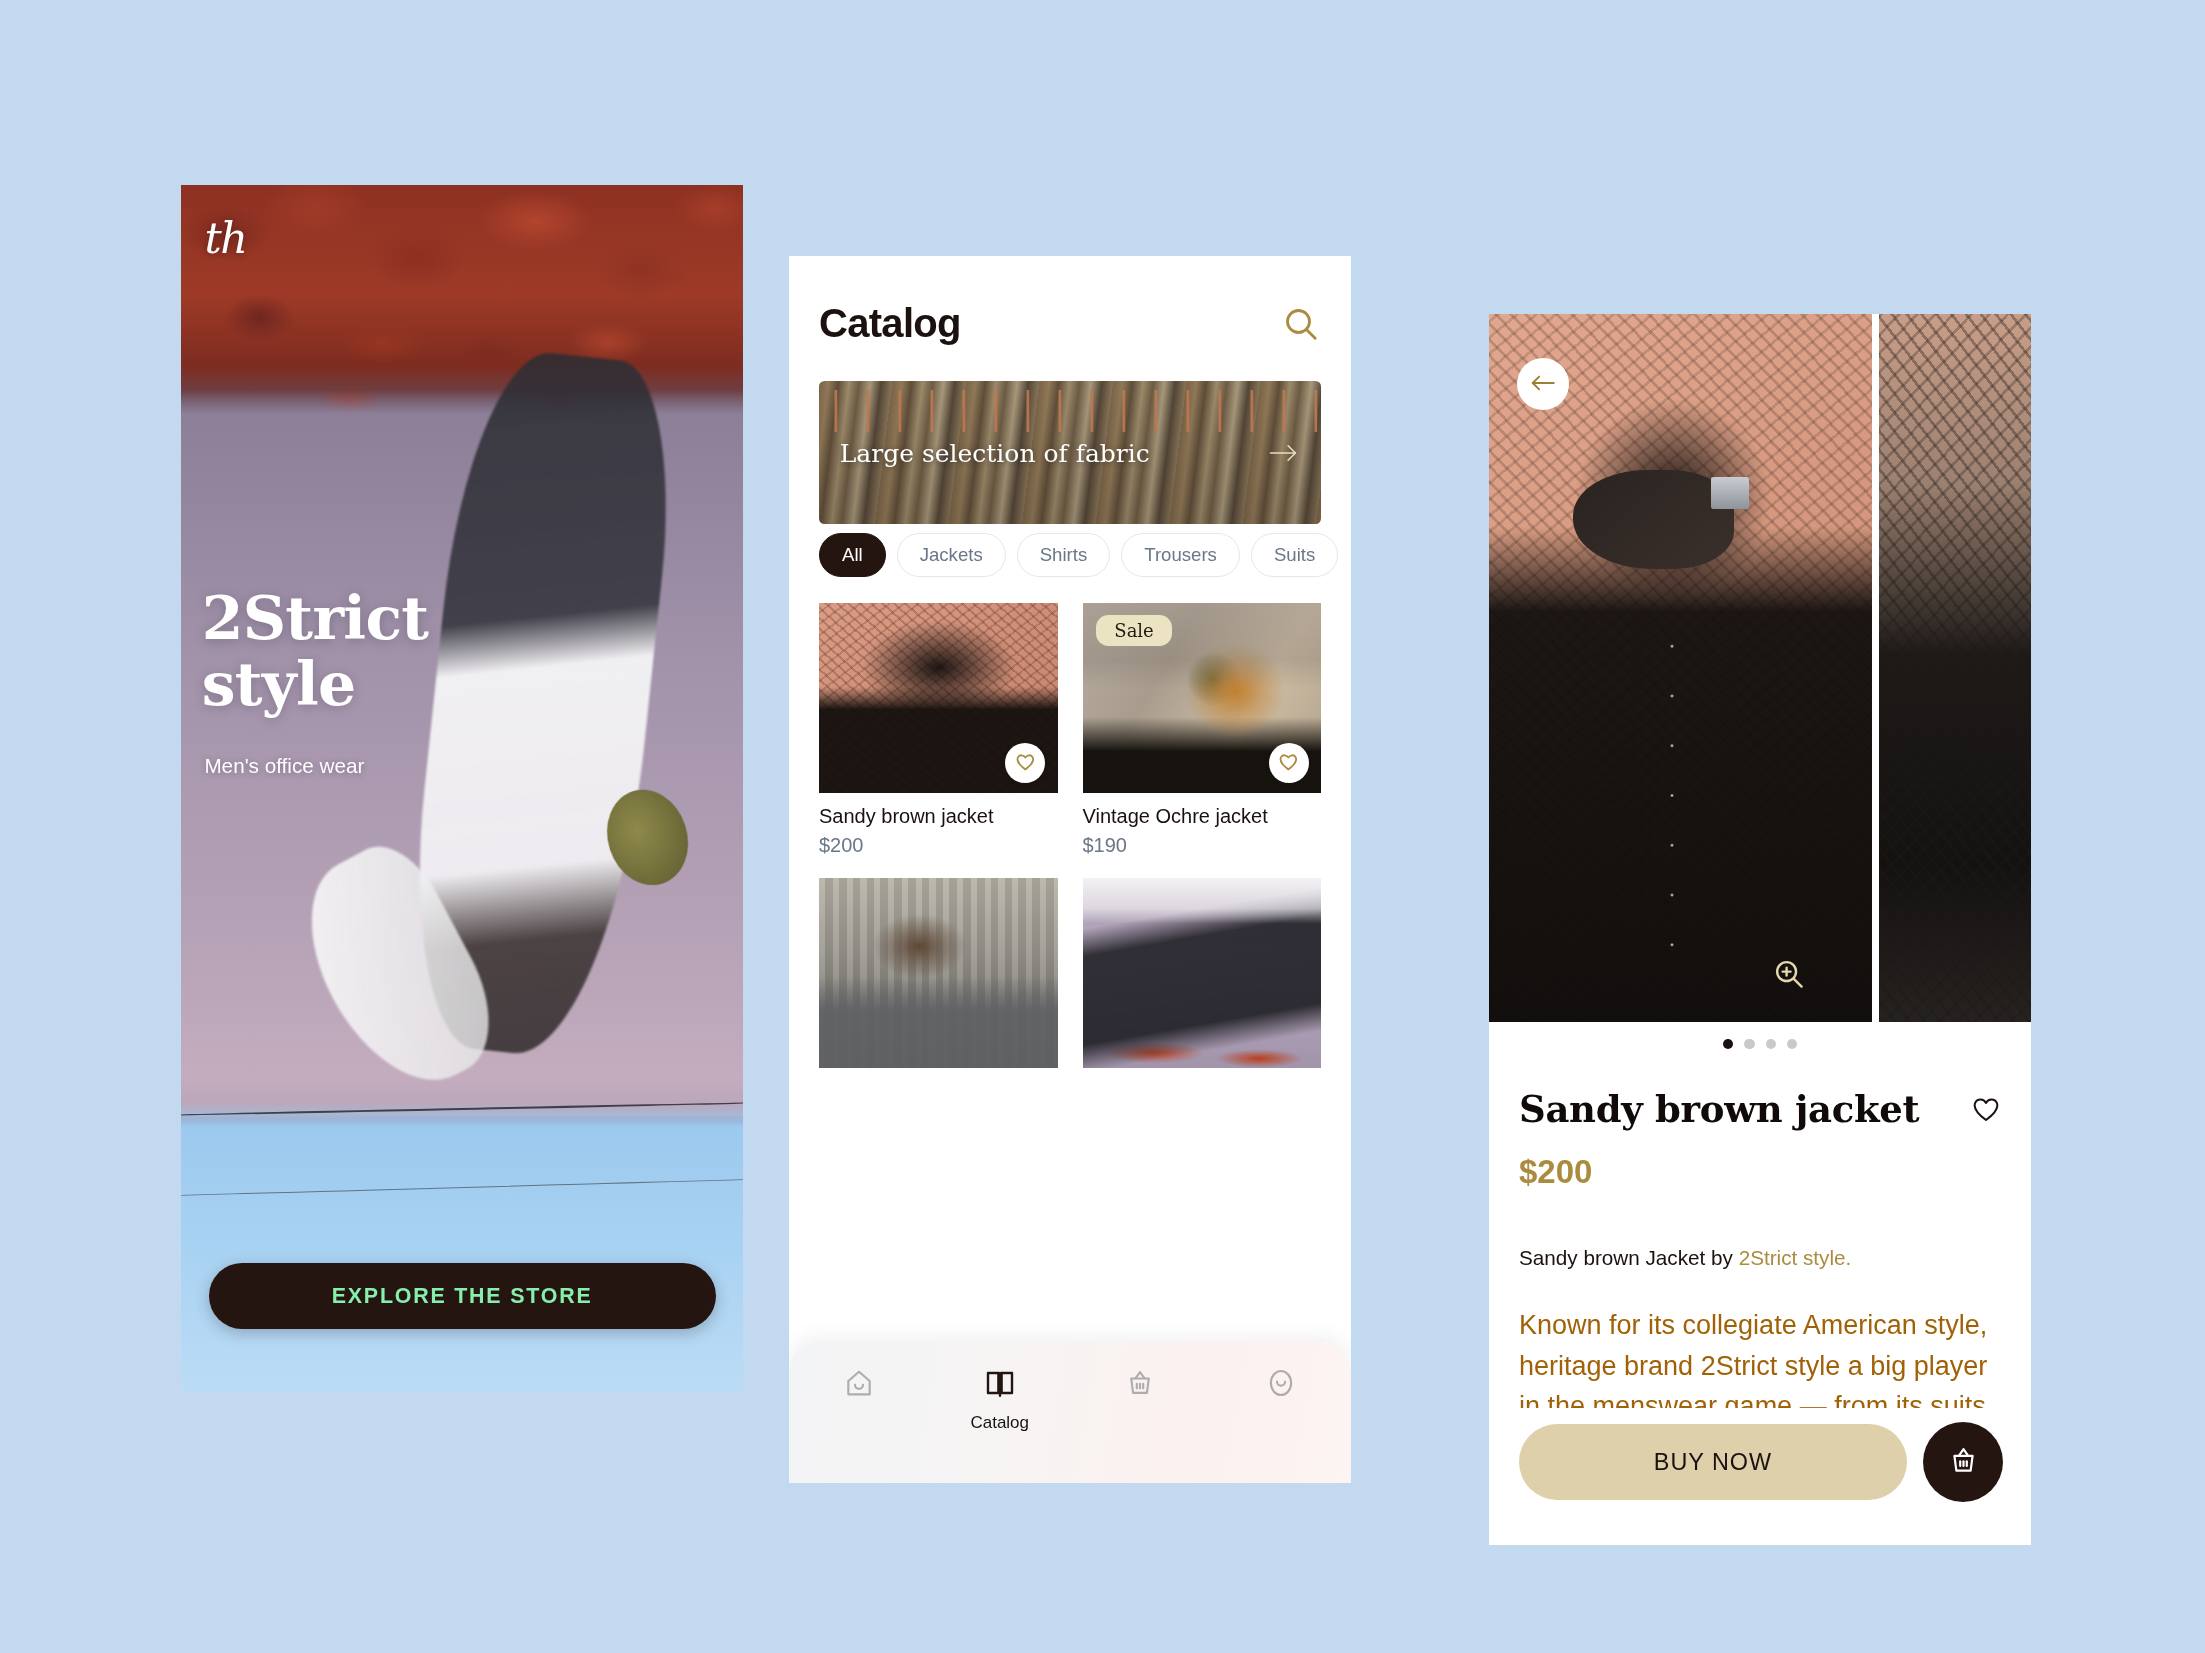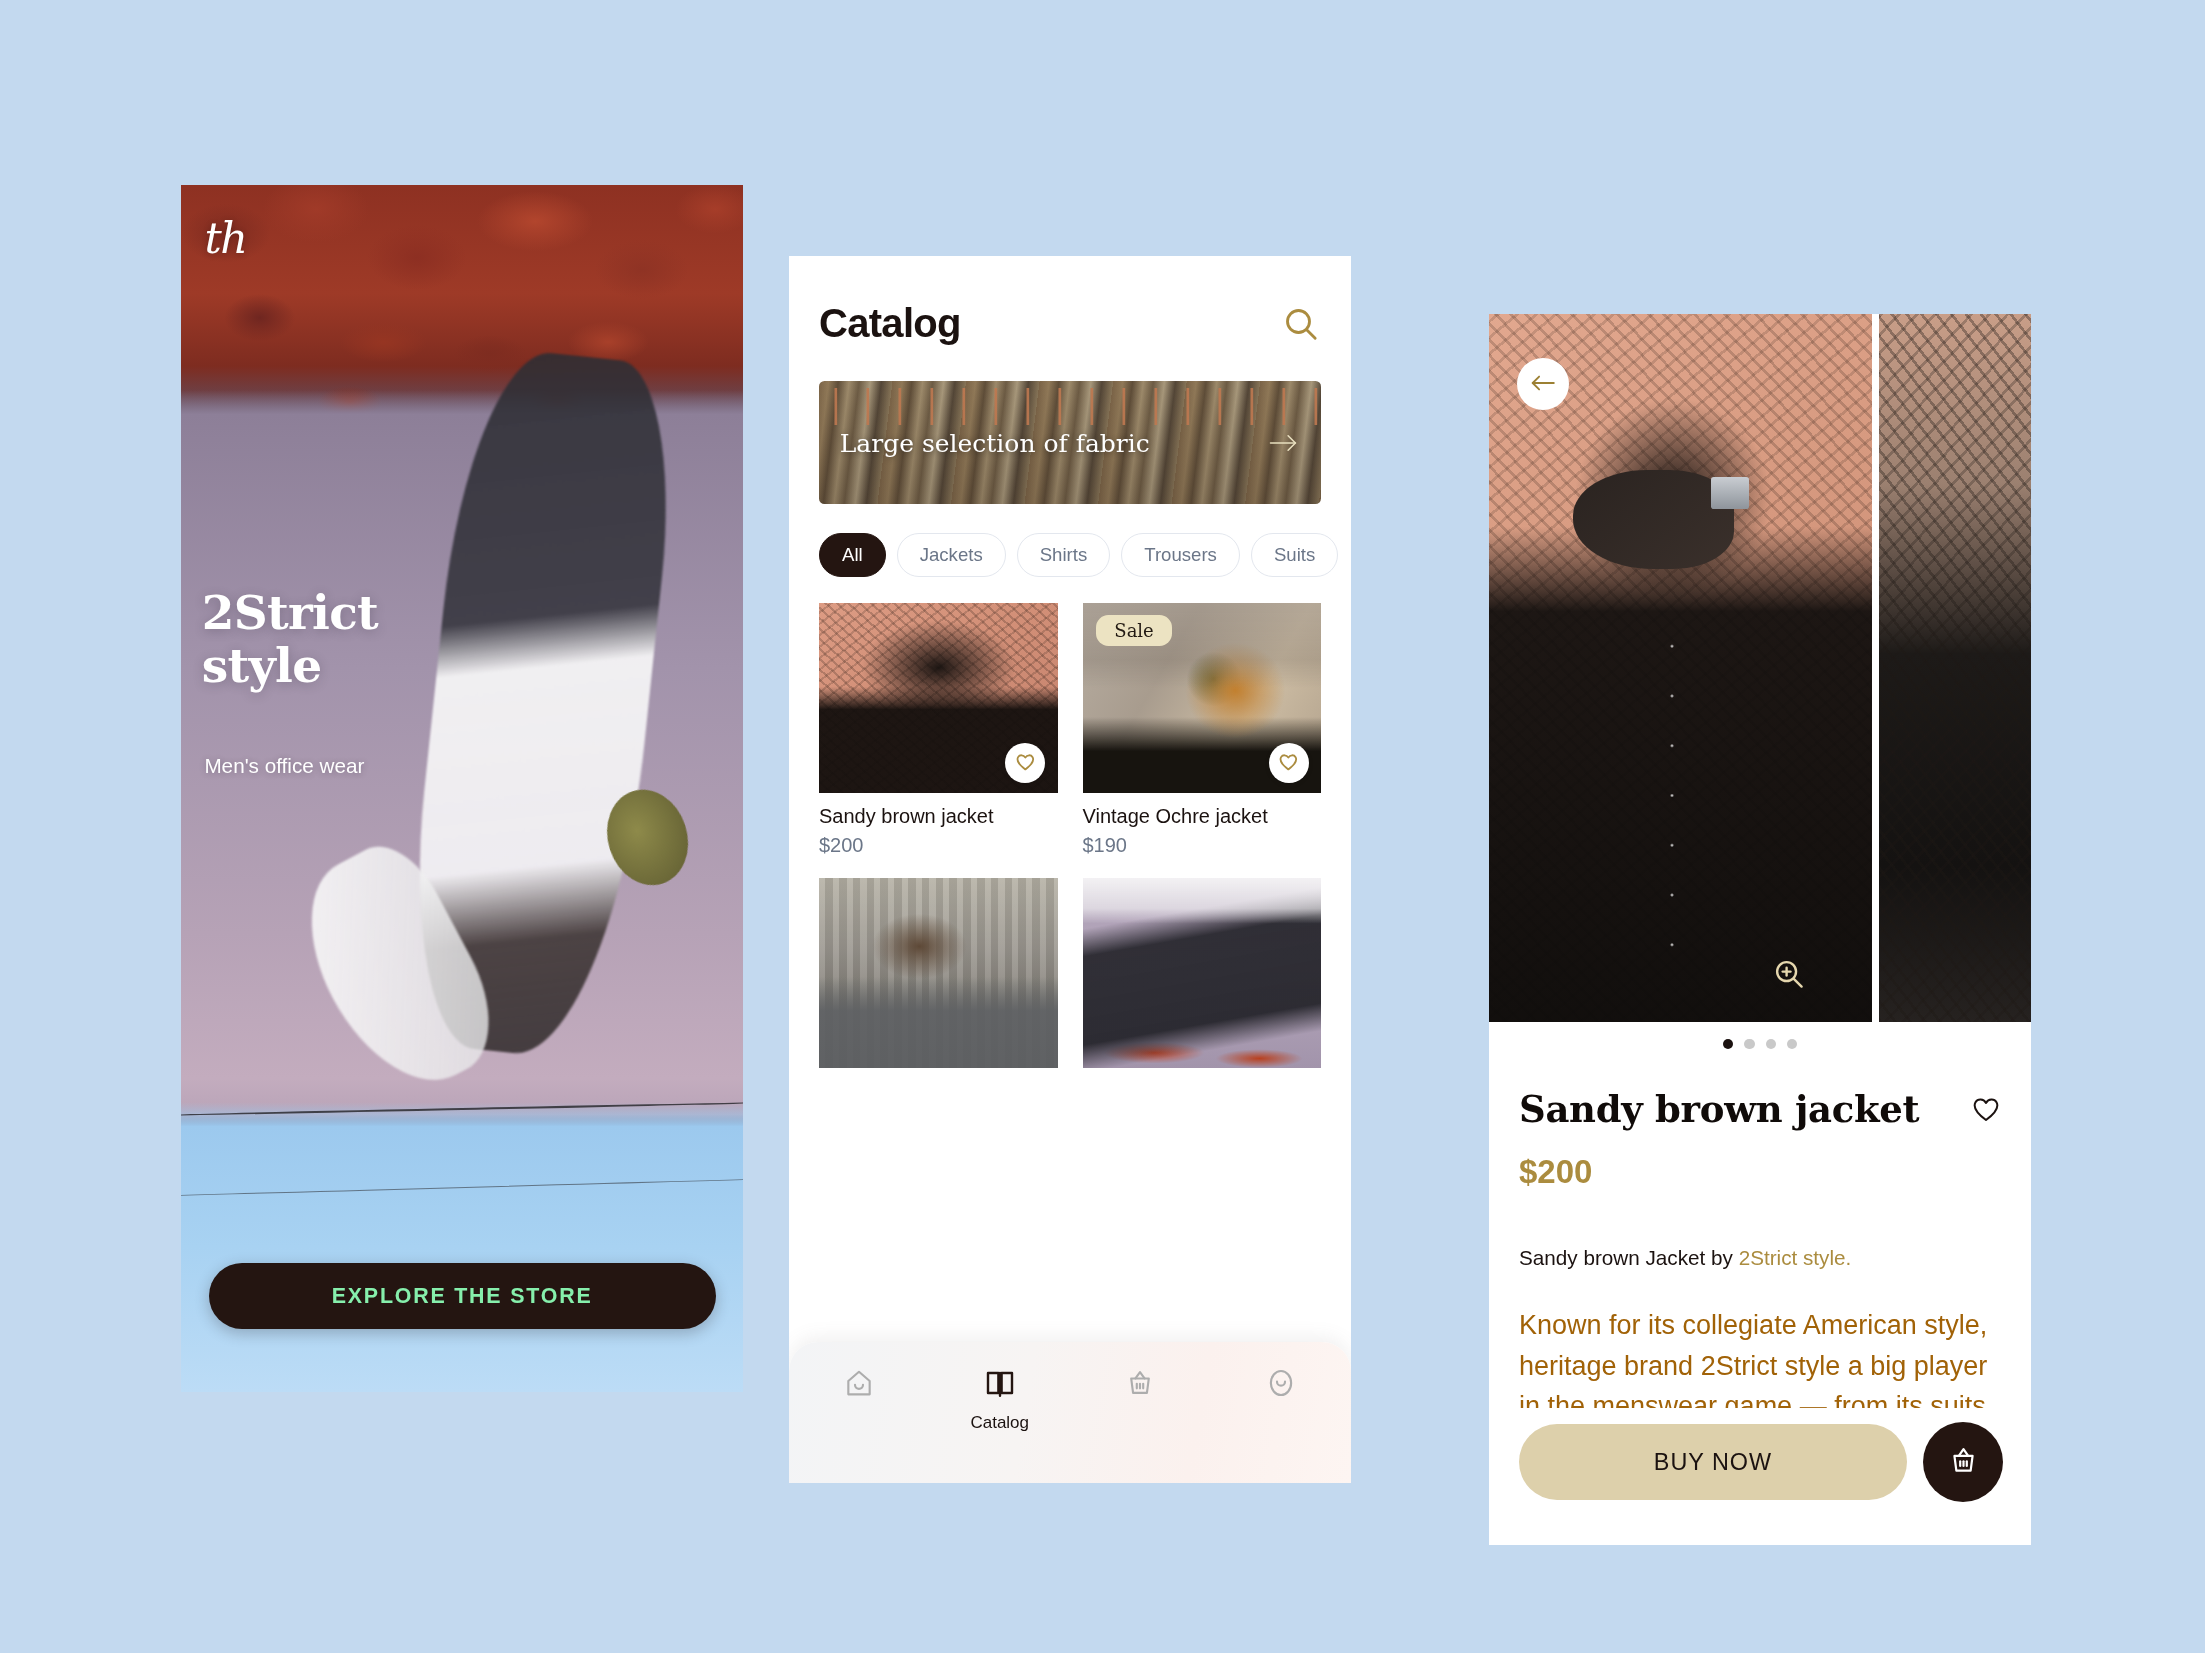--- a/index.html
+++ b/index.html
@@ -128,21 +128,21 @@
     line-height: 1;
     text-shadow: 0 1.4px 6.9px rgba(0,0,0,.22);
   }
 
   .splash-headline {
     position: absolute;
     left: 20.7px;
     top: 405px;
     width: 482px;
     font-family: "DejaVu Serif", serif;
-    font-size: 47px;
+    font-size: 60px;
     line-height: .96;
     color: #ffffff;
     letter-spacing: -0.7px;
     text-shadow: 0 2.1px 11px rgba(40,30,50,.26);
   }
   .splash-headline .l2 { display: block; margin-top: 8px; }
 
   .splash-sub {
     position: absolute;
     left: 23.4px;
@@ -192,21 +192,21 @@
     color: #1b1210;
     letter-spacing: -0.7px;
   }
   .icon-btn { background: none; border: none; cursor: pointer; display: flex; line-height: 0; padding: 0; }
 
   .promo-banner {
     position: absolute;
     left: 30px;
     top: 125px;
     width: 502px;
-    height: 123px;
+    height: 143px;
     border-radius: 5.5px;
     overflow: hidden;
     cursor: pointer;
     background:
       linear-gradient(to bottom, rgba(30,20,14,.18), rgba(30,20,14,.30)),
       repeating-linear-gradient(97deg,
         #8f7554 0px, #a98f68 9.6px, #6d5a42 19.3px, #b9a47f 30px,
         #7e6b50 40px, #c6b593 51px, #5f5140 62px, #9e8a68 73px),
       linear-gradient(to bottom, #6c5a43, #a08a66);
   }

